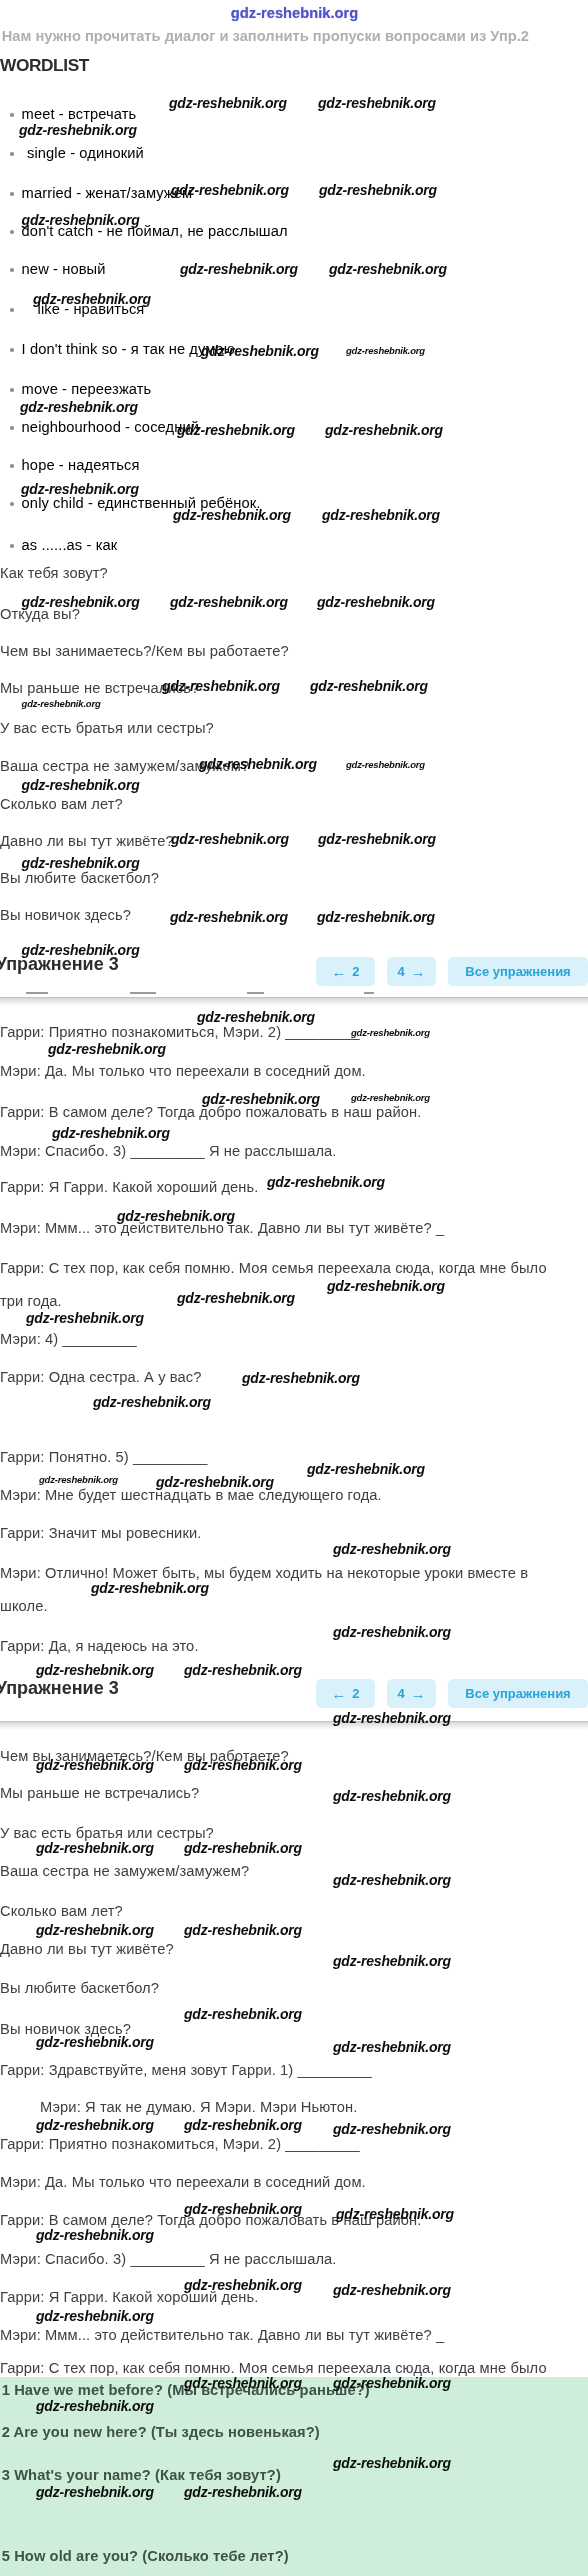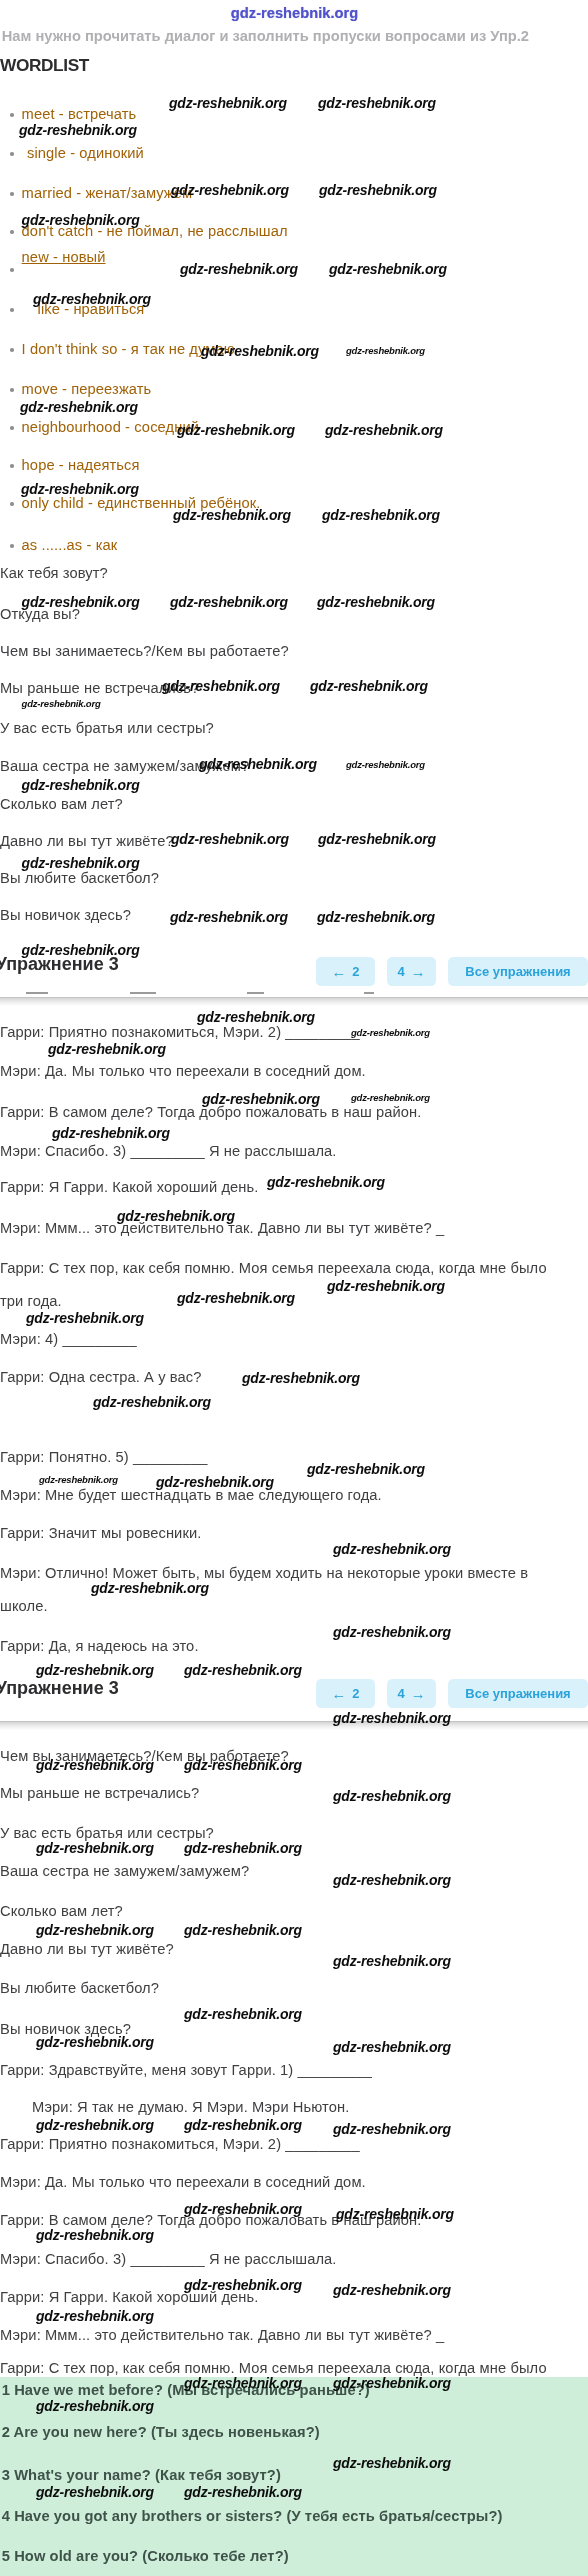--- a/index.html
+++ b/index.html
@@ -1,19 +1,19 @@
 <!DOCTYPE html>
 <html style="font-size:14px"><head>
 <meta charset="utf-8">
 <style>
   html,body{margin:0;padding:0;background:#fff;}
   #page{position:relative;width:589px;height:2576px;background:#ffffff;overflow:hidden;
         font-family:"Liberation Sans",sans-serif;}
   .t{position:absolute;white-space:nowrap;font-size:14.7px;color:#3f3f41;letter-spacing:0.1px;}
-  .wl{color:#a16207;}
+  .wl{color:#000000;}
   .wm{position:absolute;white-space:nowrap;font-weight:bold;font-size:14px;color:#0d0d0d;letter-spacing:-0.2px;}
   .wm.sm{font-size:9.5px;}
   .dot{position:absolute;width:3.5px;height:3.5px;border-radius:50%;background:#8f8f8f;}
   .site-wm{position:absolute;left:0;right:0;text-align:center;font-weight:bold;font-size:14.7px;
            color:#5053c9;text-shadow:0 0 0.9px #8a8ae0;}
   .task{position:absolute;white-space:nowrap;font-weight:bold;font-size:14.7px;color:#b0b0b3;}
   .wordlist-title{position:absolute;white-space:nowrap;font-weight:bold;font-size:17.3px;color:#2d2d2f;letter-spacing:-0.4px;}
   .ex-title{position:absolute;white-space:nowrap;font-weight:bold;font-size:18px;color:#2d2d2f;}
   .btn{position:absolute;height:29px;background:#d9f1fb;border-radius:5.2px;color:#2aa3da;
        font-size:13px;font-weight:bold;display:flex;align-items:center;justify-content:center;gap:6px;cursor:pointer;}
@@ -39,21 +39,21 @@
 
   <span class="dot" style="top:113px;left:10.4px;"></span>
     <div class="t wl" style="top:106px;left:21.6px;">meet - встречать</div>
   <span class="dot" style="top:152px;left:10.4px;"></span>
     <div class="t wl" style="top:145px;left:27px;">single - одинокий</div>
   <span class="dot" style="top:192px;left:10.4px;"></span>
     <div class="t wl" style="top:185px;left:21.6px;">married - женат/замужем</div>
   <span class="dot" style="top:230px;left:10.4px;"></span>
     <div class="t wl" style="top:223px;left:21.6px;">don't catch - не поймал, не расслышал</div>
   <span class="dot" style="top:268px;left:10.4px;"></span>
-    <div class="t wl" style="top:249px;left:21.6px;text-decoration:underline;">new - новый</div>
+    <div class="t wl" style="top:261px;left:21.6px;">new - новый</div>
   <span class="dot" style="top:308px;left:10.4px;"></span>
     <div class="t wl" style="top:301px;left:21.6px;margin-left:16px;">like - нравиться</div>
   <span class="dot" style="top:348px;left:10.4px;"></span>
     <div class="t wl" style="top:341px;left:21.6px;">I don't think so - я так не думаю</div>
   <span class="dot" style="top:388px;left:10.4px;"></span>
     <div class="t wl" style="top:381px;left:21.6px;">move - переезжать</div>
   <span class="dot" style="top:426px;left:10.4px;"></span>
     <div class="t wl" style="top:419px;left:21.6px;">neighbourhood - соседний</div>
   <span class="dot" style="top:464px;left:10.4px;"></span>
     <div class="t wl" style="top:457px;left:21.6px;">hope - надеяться</div>
@@ -128,33 +128,32 @@
   <div class="t" style="top:1748px;left:0px;">Чем вы занимаетесь?/Кем вы работаете?</div>
   <div class="t" style="top:1785px;left:0px;">Мы раньше не встречались?</div>
   <div class="t" style="top:1825px;left:0px;">У вас есть братья или сестры?</div>
   <div class="t" style="top:1863px;left:0px;">Ваша сестра не замужем/замужем?</div>
   <div class="t" style="top:1903px;left:0px;">Сколько вам лет?</div>
   <div class="t" style="top:1941px;left:0px;">Давно ли вы тут живёте?</div>
   <div class="t" style="top:1980px;left:0px;">Вы любите баскетбол?</div>
   <div class="t" style="top:2021px;left:0px;">Вы новичок здесь?</div>
 
   <div class="t" style="top:2062px;left:0px;">Гарри: Здравствуйте, меня зовут Гарри. 1) _________</div>
-  <div class="t" style="top:2099px;left:4px;padding-left:28px;">Мэри: Я так не думаю. Я Мэри. Мэри Ньютон.</div>
+  <div class="t" style="top:2099px;left:12px;padding-left:28px;">Мэри: Я так не думаю. Я Мэри. Мэри Ньютон.</div>
   <div class="t" style="top:2136px;left:0px;">Гарри: Приятно познакомиться, Мэри. 2) _________</div>
   <div class="t" style="top:2174px;left:0px;">Мэри: Да. Мы только что переехали в соседний дом.</div>
   <div class="t" style="top:2212px;left:0px;">Гарри: В самом деле? Тогда добро пожаловать в наш район.</div>
   <div class="t" style="top:2251px;left:0px;">Мэри: Спасибо. 3) _________ Я не расслышала.</div>
   <div class="t" style="top:2289px;left:0px;">Гарри: Я Гарри. Какой хороший день.</div>
   <div class="t" style="top:2327px;left:0px;">Мэри: Ммм... это действительно так. Давно ли вы тут живёте? _</div>
   <div class="t clip" style="top:2360px;left:0px;">Гарри: С тех пор, как себя помню. Моя семья переехала сюда, когда мне было</div>
 
   <div class="ans" style="top:2382px;left:1.7px;">1 Have we met before? (Мы встречались раньше?)</div>
   <div class="ans" style="top:2424px;left:1.7px;">2 Are you new here? (Ты здесь новенькая?)</div>
   <div class="ans" style="top:2467px;left:1.7px;">3 What's your name? (Как тебя зовут?)</div>
-  <div class="ans" style="top:2508px;left:1.7px;">4 Have you got any brothers or sisters? (У тебя есть братья/сестры?)</div>
   <div class="ans" style="top:2548px;left:1.7px;">5 How old are you? (Сколько тебе лет?)</div>
 
   <i class="wm" style="top:95px;left:169px;">gdz-reshebnik.org</i>
   <i class="wm" style="top:95px;left:318px;">gdz-reshebnik.org</i>
   <i class="wm" style="top:122px;left:19px;">gdz-reshebnik.org</i>
   <i class="wm" style="top:182px;left:171px;">gdz-reshebnik.org</i>
   <i class="wm" style="top:182px;left:319px;">gdz-reshebnik.org</i>
   <i class="wm" style="top:212px;left:21.6px;">gdz-reshebnik.org</i>
   <i class="wm" style="top:261px;left:180px;">gdz-reshebnik.org</i>
   <i class="wm" style="top:261px;left:329px;">gdz-reshebnik.org</i>

